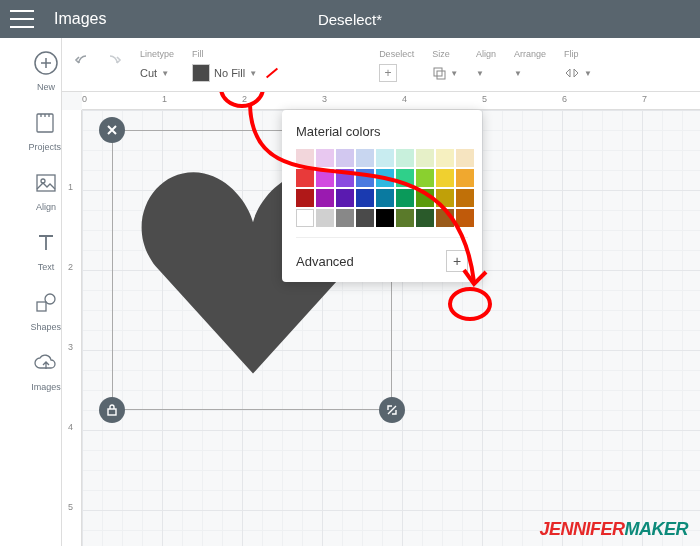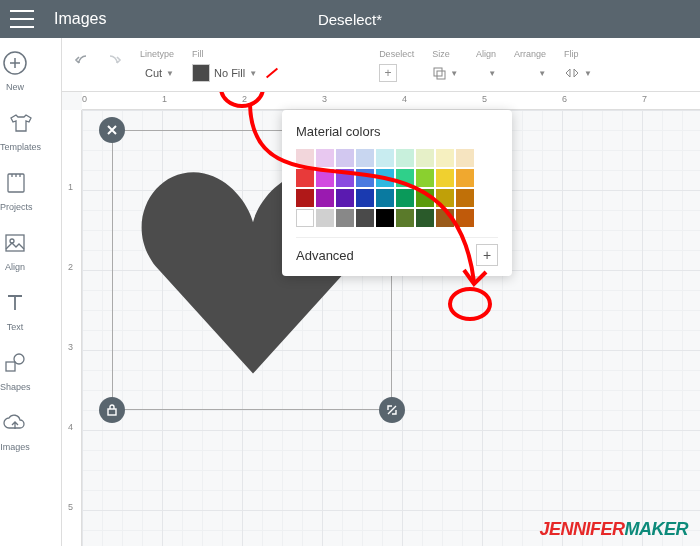--- a/index.html
+++ b/index.html
@@ -6,32 +6,32 @@
 body { width: 700px; height: 546px; overflow: hidden; background: #fff; position: relative; }
 
 
 .topbar { height: 38px; background: #59656e; display: flex; align-items: center; padding: 0 10px; color: #fff; }
 .hamburger { width: 24px; height: 18px; display: flex; flex-direction: column; justify-content: space-between; cursor: pointer; }
 .hamburger span { height: 2px; background: #fff; }
 .app-title { margin-left: 20px; font-size: 16px; font-weight: 300; }
 .doc-title { position: absolute; left: 50%; transform: translateX(-50%); font-size: 15px; font-weight: 300; }
 
 
-.sidebar { position: absolute; top: 38px; left: 0; width: 62px; bottom: 0; background: #fff; border-right: 1px solid #ddd; display: flex; flex-direction: column; align-items: flex-start; padding-top: 10px; gap: 16px; }
+.sidebar { position: absolute; top: 38px; left: 0; width: 62px; bottom: 0; background: #fff; border-right: 1px solid #ddd; display: flex; flex-direction: column; align-items: flex-end; padding-top: 10px; gap: 16px; }
 .side-item { display: flex; flex-direction: column; align-items: center; gap: 4px; color: #6c7680; cursor: pointer; }
 .side-item .icon-wrap { width: 30px; height: 30px; display: flex; align-items: center; justify-content: center; }
 .side-item .label { font-size: 9px; }
 
 
 .toolbar { position: absolute; top: 38px; left: 62px; right: 0; height: 54px; background: #fff; border-bottom: 1px solid #ddd; display: flex; align-items: flex-end; padding: 0 12px 6px 12px; gap: 18px; }
 .tool-group { display: flex; flex-direction: column; gap: 2px; }
 .tool-label { font-size: 9px; color: #999; }
 .tool-row { display: flex; align-items: center; gap: 4px; height: 24px; }
 .undo-redo { display: flex; gap: 8px; align-items: center; height: 100%; }
-.dropdown-like { display: flex; align-items: center; gap: 4px; font-size: 11px; color: #555; justify-content: flex-end; }
+.dropdown-like { display: flex; align-items: center; gap: 4px; font-size: 11px; color: #555; }
 .dropdown-like .caret { font-size: 8px; color: #888; }
 .fill-swatch { width: 18px; height: 18px; background: #4a4a4a; border: 1px solid #ccc; }
 .slash { width: 14px; height: 2px; background: red; transform: rotate(-40deg); margin: 0 4px; }
 .deselect-btn { width: 18px; height: 18px; border: 1px solid #ccc; display: flex; align-items: center; justify-content: center; font-size: 12px; color: #888; }
 .disabled { color: #bbb; }
 .size-val { font-size: 11px; color: #555; margin-left: 2px; }
 
 
 .canvas-area { position: absolute; top: 92px; left: 62px; right: 0; bottom: 0; background: #f7f8f9; overflow: hidden; }
 .ruler-h { position: absolute; top: 0; left: 20px; right: 0; height: 18px; background: #fff; border-bottom: 1px solid #ddd; font-size: 9px; color: #888; }
@@ -50,25 +50,25 @@
 
 .selection { position: absolute; top: 20px; left: 30px; width: 280px; height: 280px; border: 1px solid #aaa; }
 .handle { position: absolute; width: 26px; height: 26px; border-radius: 50%; background: #59656e; display: flex; align-items: center; justify-content: center; color: #fff; font-size: 13px; }
 .h-tl { top: -14px; left: -14px; }
 .h-tr { top: -14px; right: -14px; }
 .h-bl { bottom: -14px; left: -14px; }
 .h-br { bottom: -14px; right: -14px; }
 .heart { position: absolute; top: 18px; left: 18px; width: 244px; height: 244px; }
 
 
-.popup { position: absolute; top: 0; left: 200px; width: 230px; background: #fff; border-radius: 4px; box-shadow: 0 2px 12px rgba(0,0,0,.2); padding: 14px 14px 10px 14px; z-index: 10; }
+.popup { position: absolute; top: 0; left: 200px; width: 200px; background: #fff; border-radius: 4px; box-shadow: 0 2px 12px rgba(0,0,0,.2); padding: 14px 14px 10px 14px; z-index: 10; }
 .popup h4 { font-size: 13px; font-weight: 400; color: #333; margin-bottom: 10px; }
 .swatches { display: grid; grid-template-columns: repeat(9, 18px); gap: 2px; margin-bottom: 10px; }
 .swatch { width: 18px; height: 18px; }
-.adv-row { display: flex; justify-content: space-between; align-items: center; padding-top: 6px; border-top: 1px solid #eee; }
+.adv-row { display: flex; justify-content: space-between; align-items: center; padding-top: 12px; border-top: 1px solid #eee; }
 .adv-row span { font-size: 13px; color: #333; }
 .adv-plus { width: 22px; height: 22px; border: 1px solid #ccc; display: flex; align-items: center; justify-content: center; font-size: 14px; color: #555; cursor: pointer; }
 
 
 .annot { position: absolute; pointer-events: none; z-index: 20; }
 
 
 .watermark { position: absolute; right: 12px; bottom: 6px; font-size: 18px; font-weight: 700; font-style: italic; letter-spacing: -0.5px; text-align: right; }
 .watermark .j { color: #e62828; }
 .watermark .m { color: #0c8a7a; }
@@ -88,28 +88,20 @@
 
 <div class="sidebar">
   <div class="side-item">
     <div class="icon-wrap">
         <svg width="26" height="26" viewBox="0 0 26 26">
           <circle cx="13" cy="13" r="11" fill="none" stroke="#6c7680" stroke-width="1.5"></circle>
           <path d="M13 8v10M8 13h10" stroke="#6c7680" stroke-width="1.5"></path>
         </svg>
       </div>
     <div class="label">New</div>
-  </div>
-  <div class="side-item">
-    <div class="icon-wrap">
-        <svg width="26" height="26" viewBox="0 0 26 26">
-          <path d="M8 5l-5 3 2 4 3-1v10h10V11l3 1 2-4-5-3-2 2h-6z" fill="none" stroke="#6c7680" stroke-width="1.3"></path>
-        </svg>
-      </div>
-    <div class="label">Templates</div>
   </div>
   <div class="side-item">
     <div class="icon-wrap">
         <svg width="26" height="26" viewBox="0 0 26 26">
           <rect x="5" y="4" width="16" height="18" rx="1" fill="none" stroke="#6c7680" stroke-width="1.3"></rect>
           <path d="M9 4v3M13 4v3M17 4v3" stroke="#6c7680" stroke-width="1.3"></path>
         </svg>
       </div>
     <div class="label">Projects</div>
   </div>

